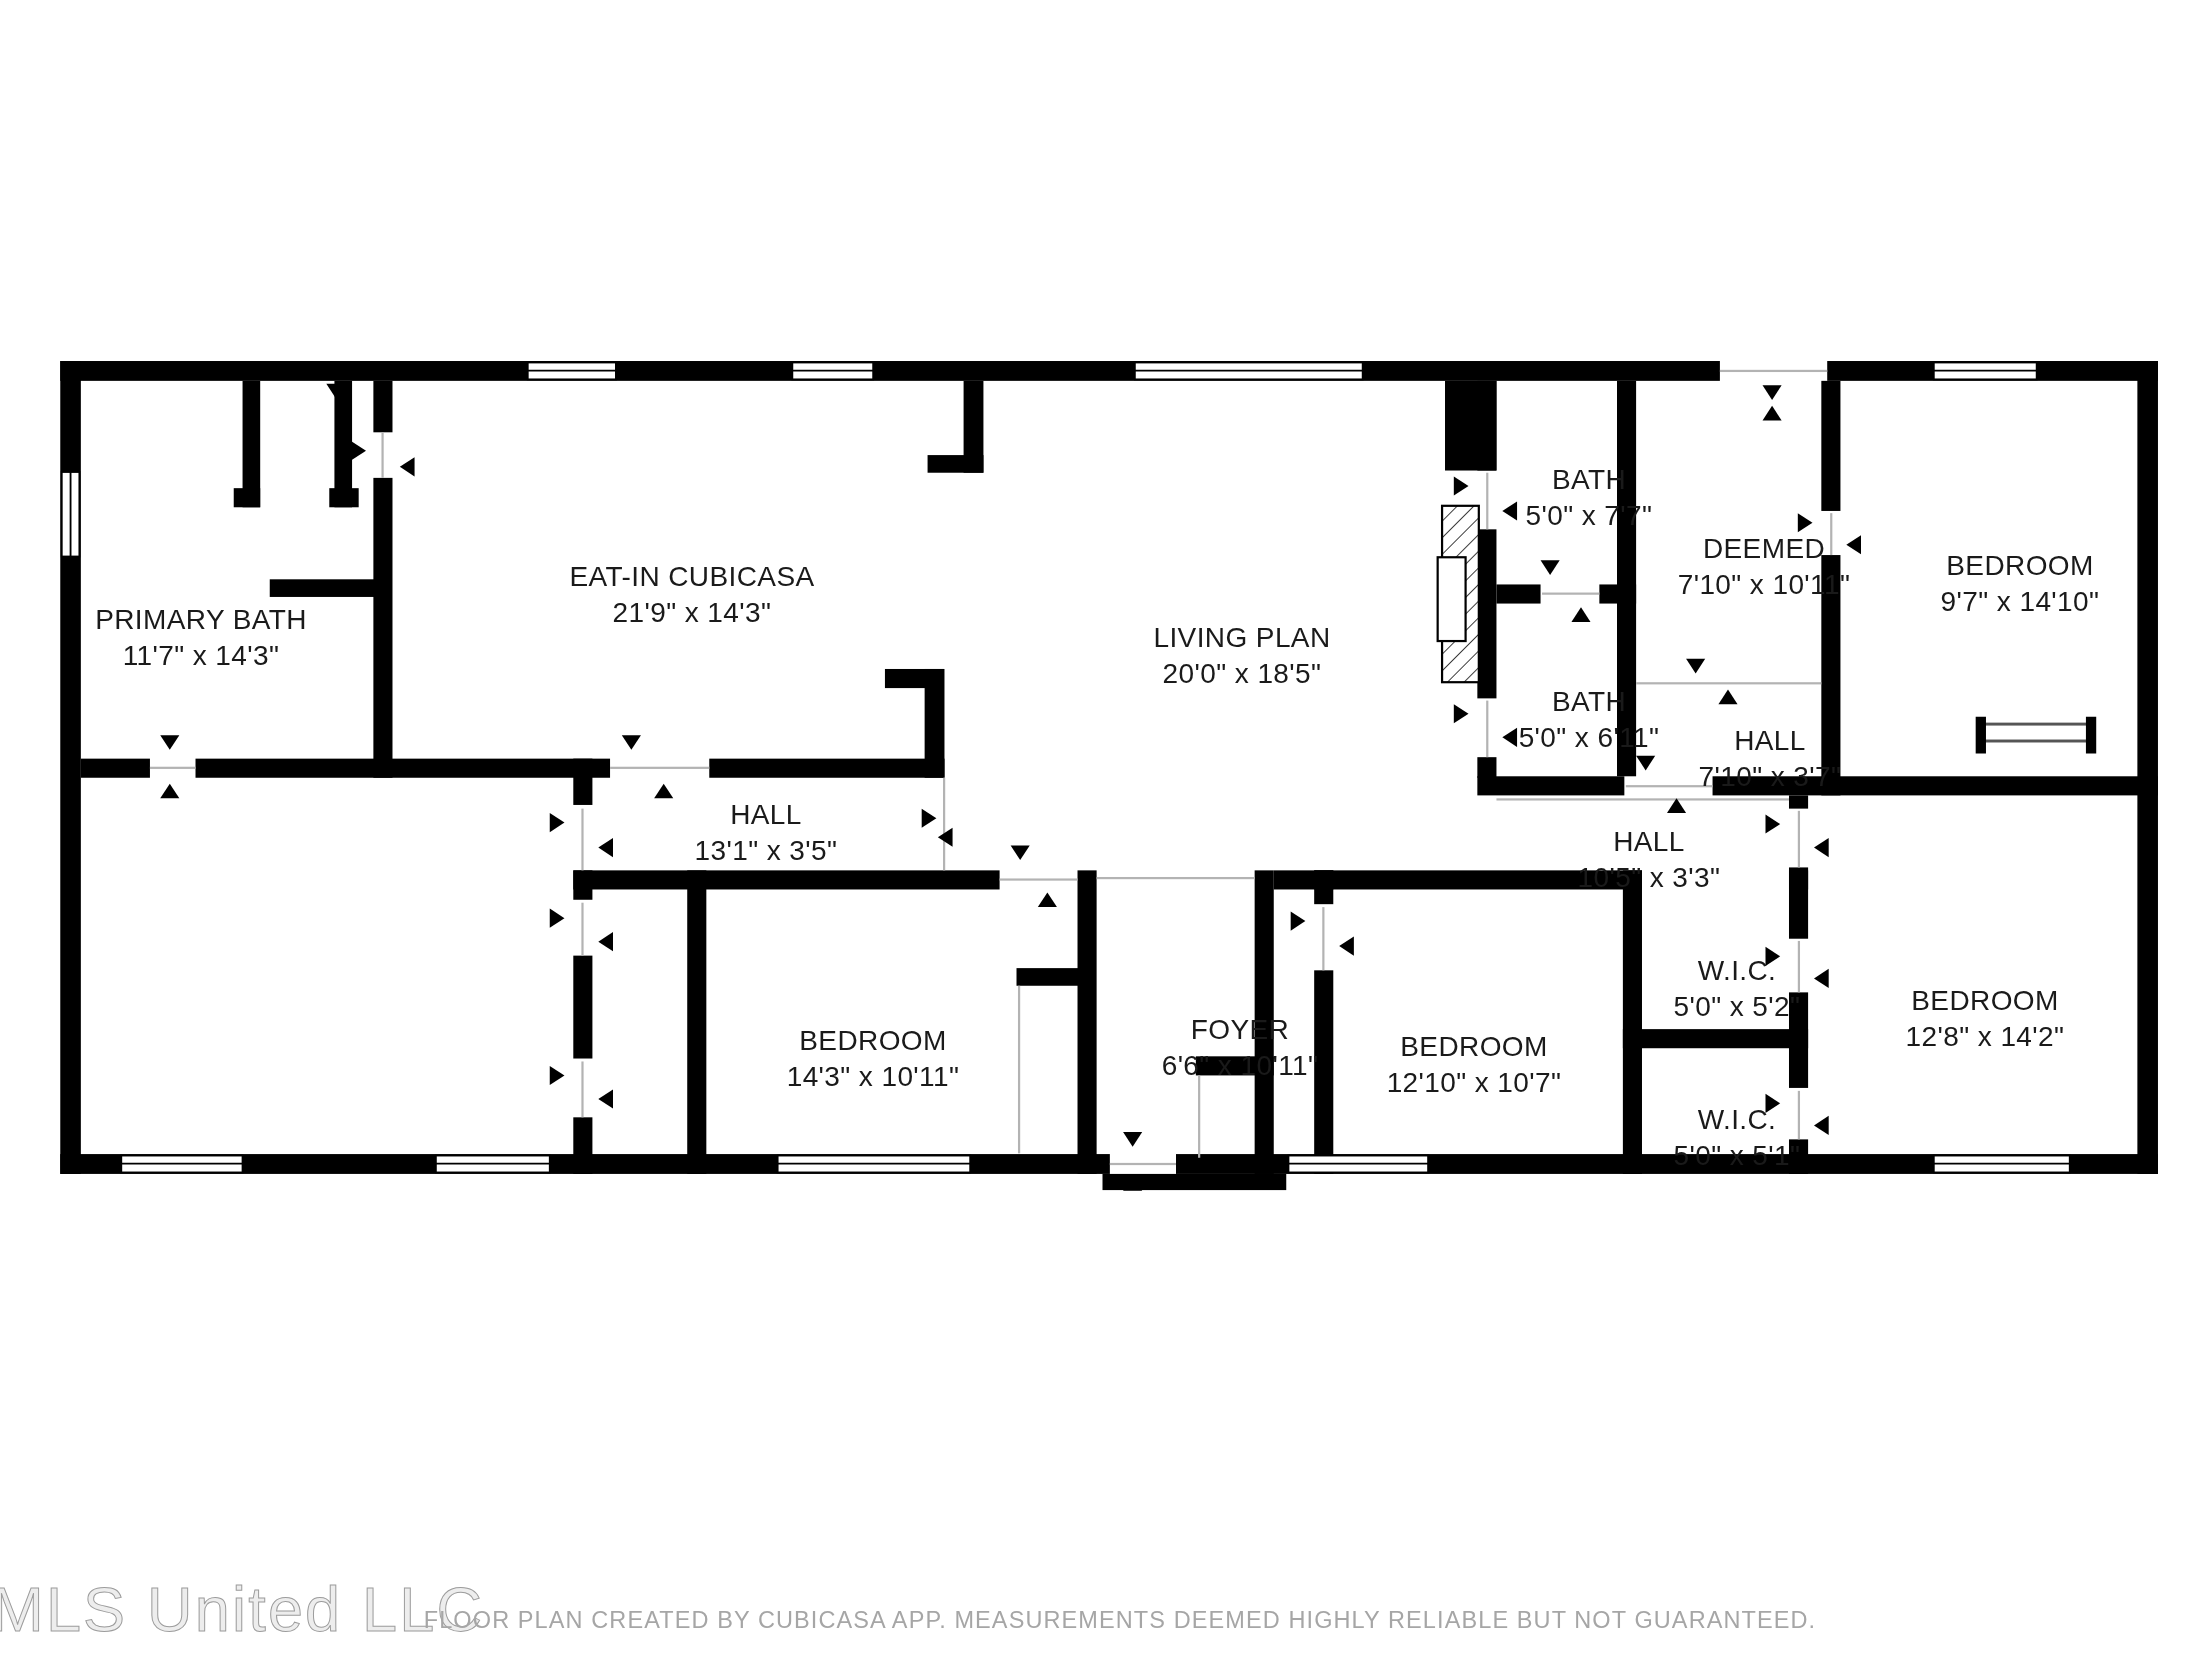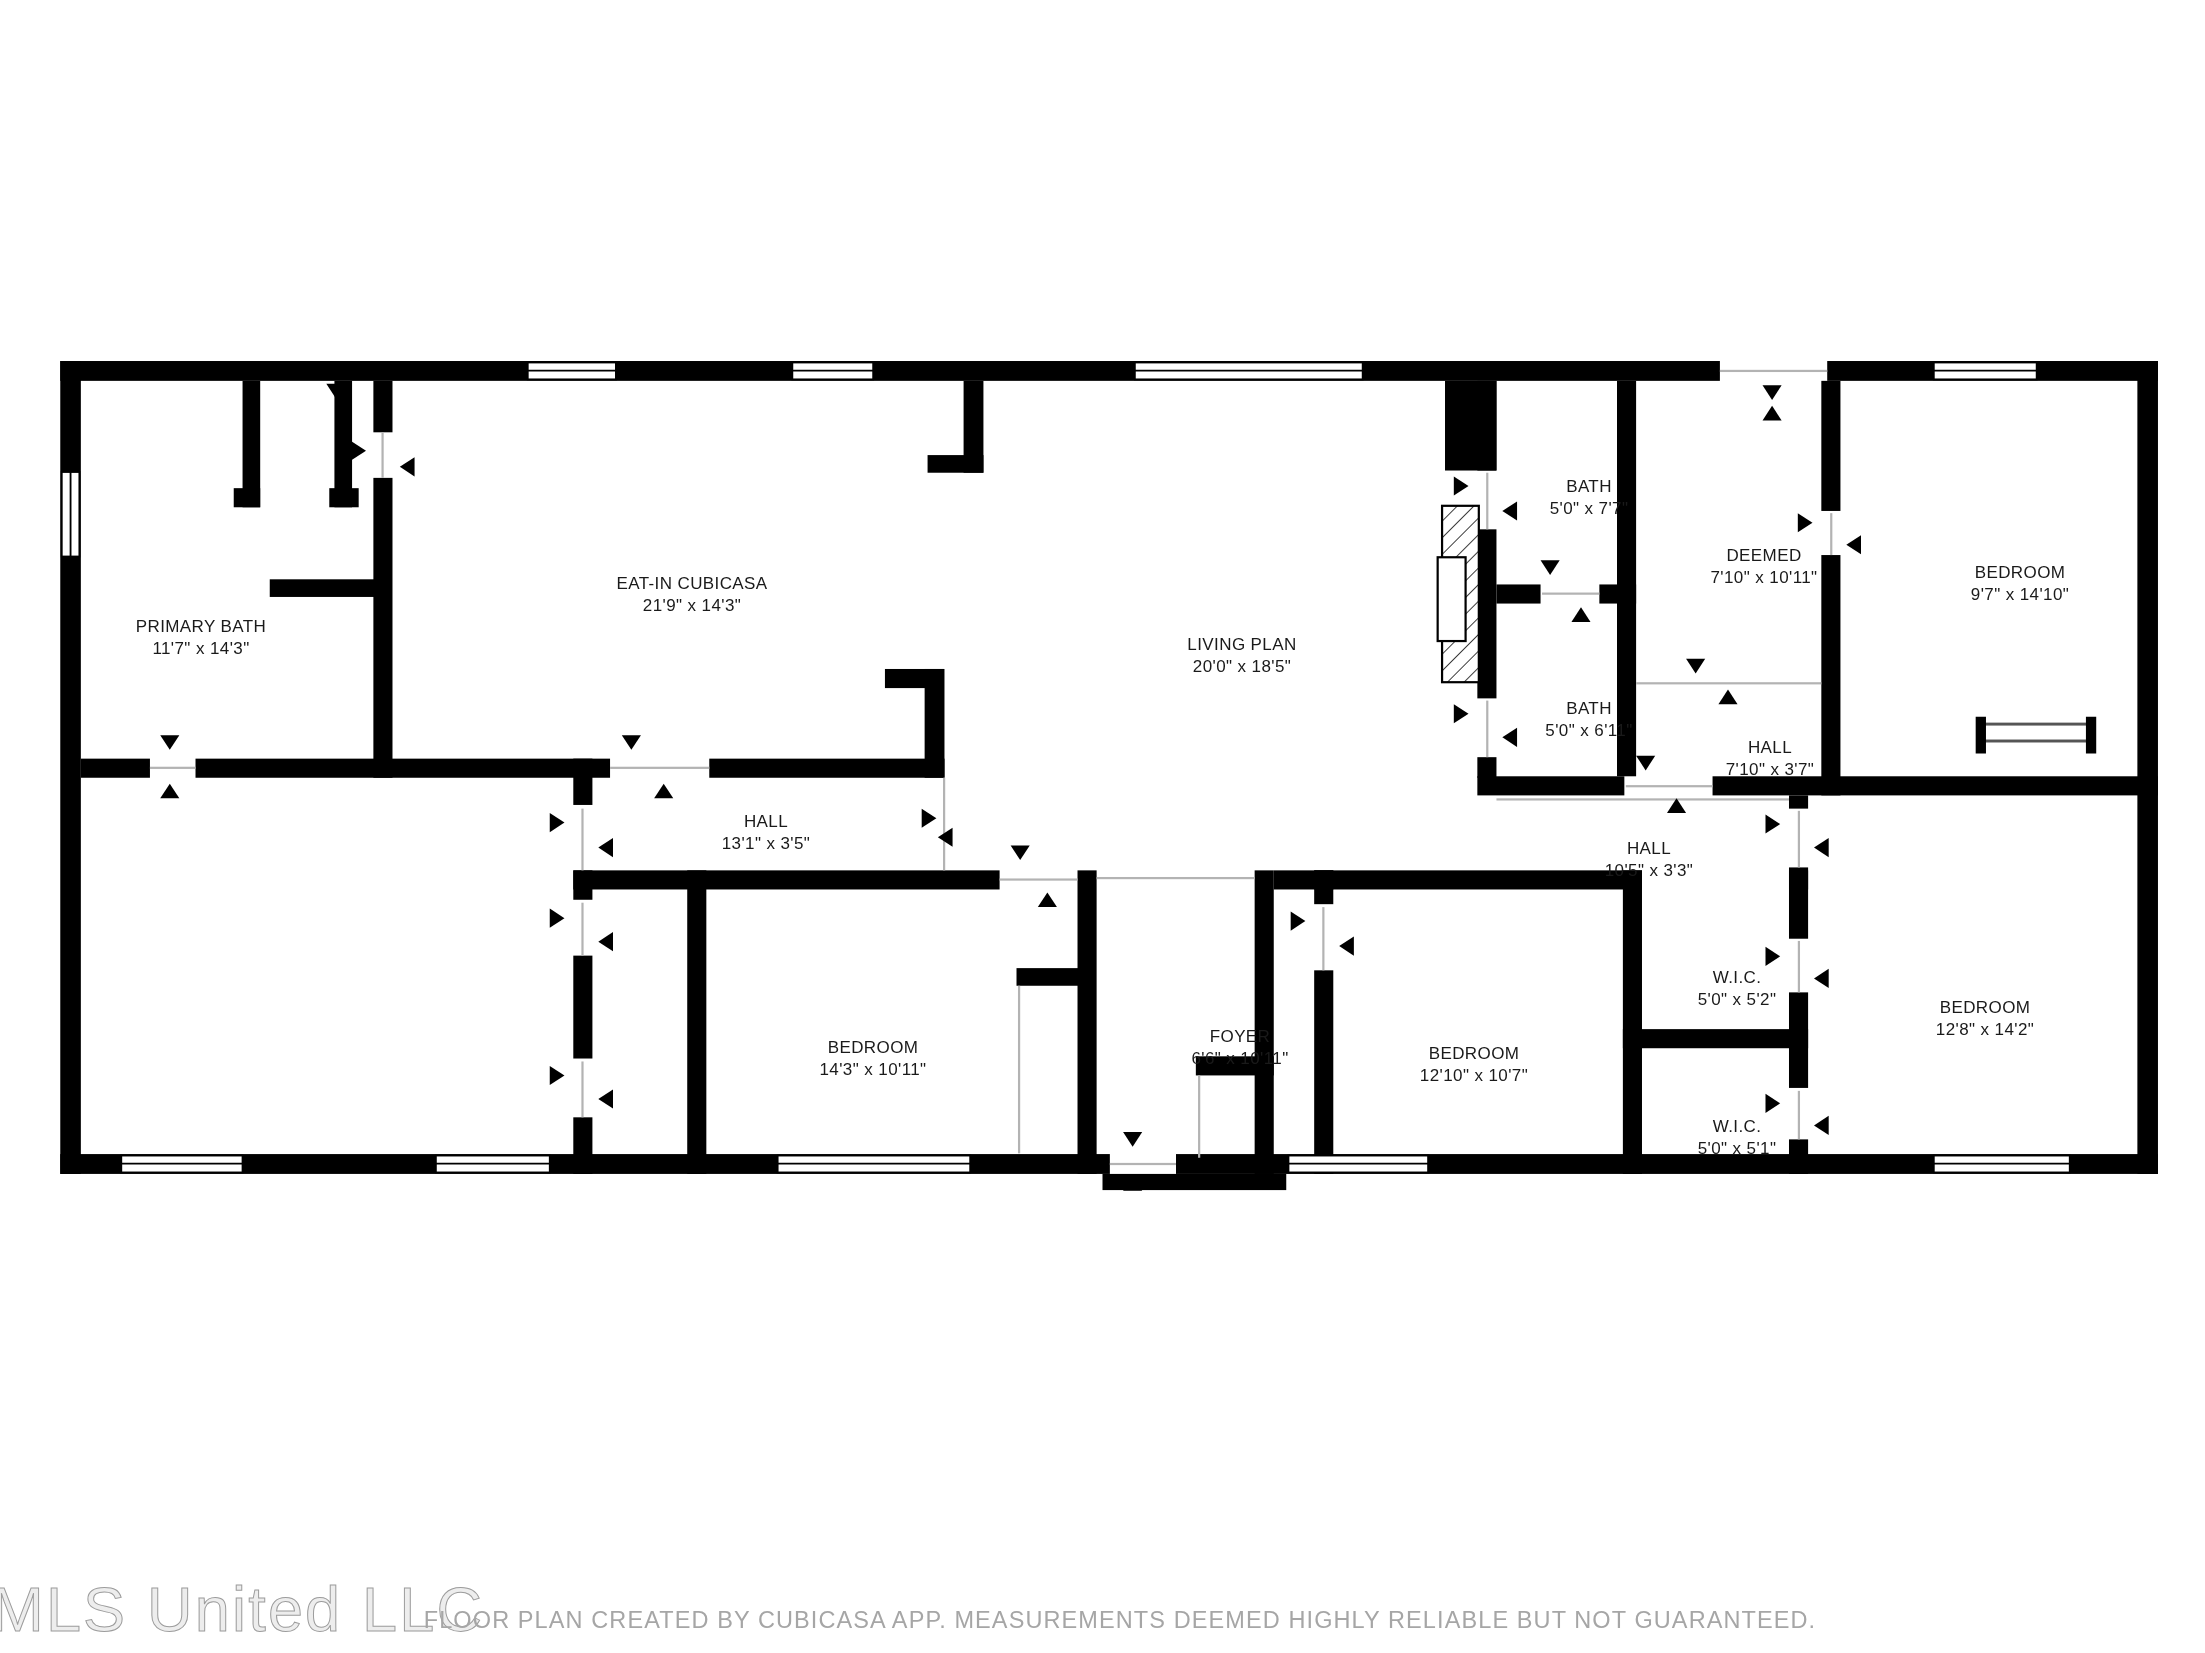--- a/index.html
+++ b/index.html
@@ -2,21 +2,21 @@
 <html style="font-size:11.8px"><head>
 <meta charset="utf-8">
 <style>
   html,body{margin:0;padding:0;background:#ffffff;}
   body{width:2205px;height:1654px;position:relative;font-family:"Liberation Sans",sans-serif;}
   .plan{position:absolute;inset:0;}
   svg{position:absolute;left:0;top:0;}
   .room-label{
     position:absolute;transform:translate(-50%,-50%);
     text-align:center;white-space:nowrap;color:#1a1a1a;
-    font-size:17px;line-height:1.28;letter-spacing:0.4px;
+    font-size:28px;line-height:1.28;letter-spacing:0.4px;
   }
   .watermark{
     position:absolute;left:-8.8px;top:1573px;
     font-size:63px;letter-spacing:2.2px;color:#ededed;
     -webkit-text-stroke:1px #9c9c9c;white-space:nowrap;
   }
   .disclaimer{
     position:absolute;left:1120px;top:1607px;transform:translateX(-50%);
     font-size:23.5px;color:#a6a6a6;letter-spacing:1.1px;white-space:nowrap;
   }

